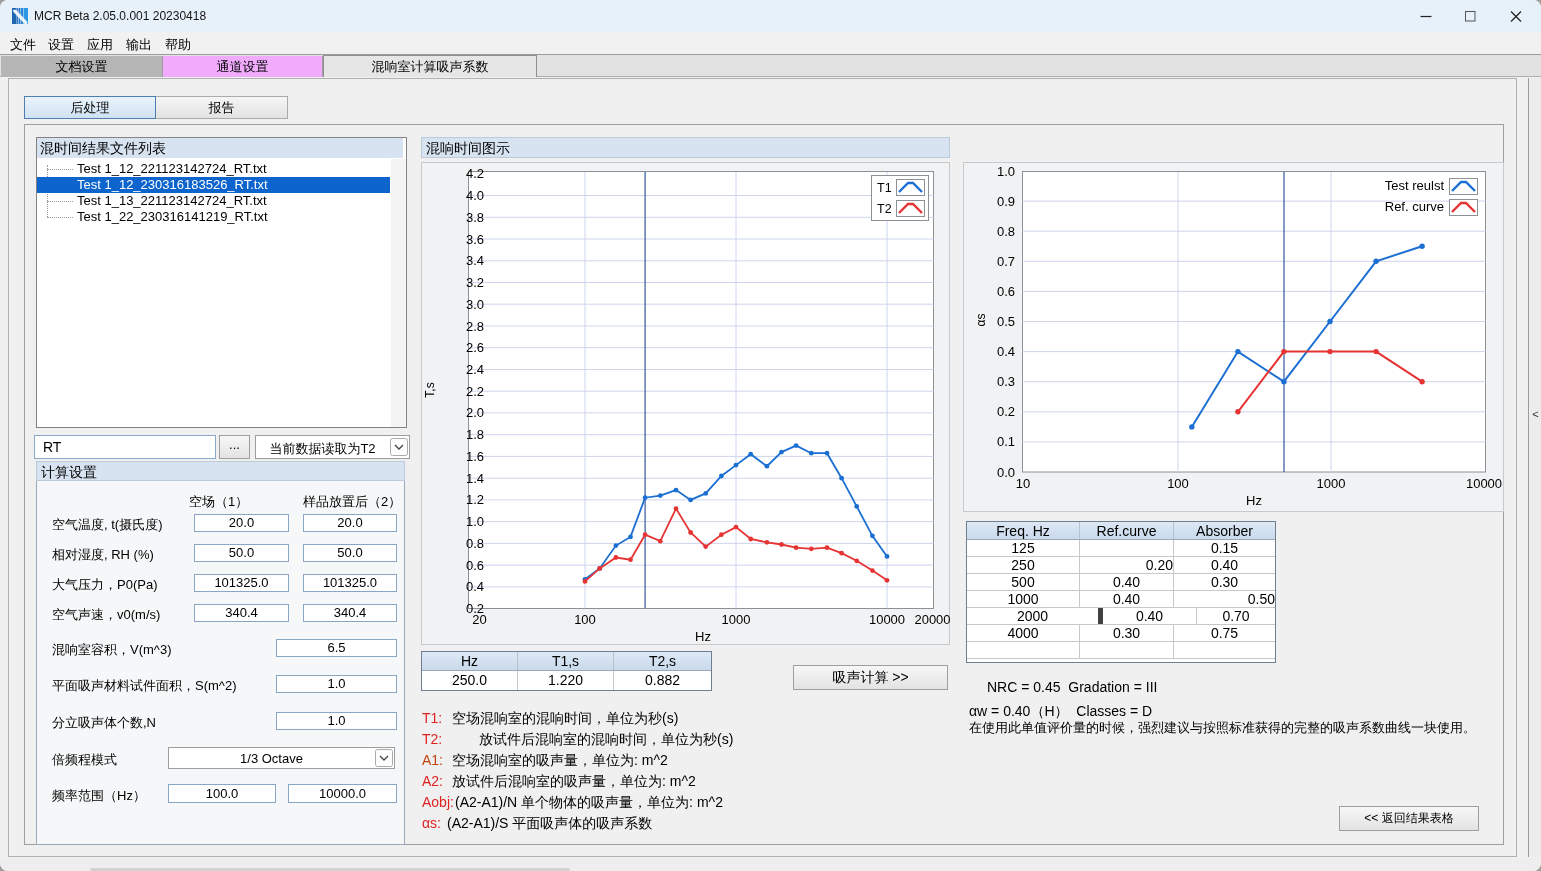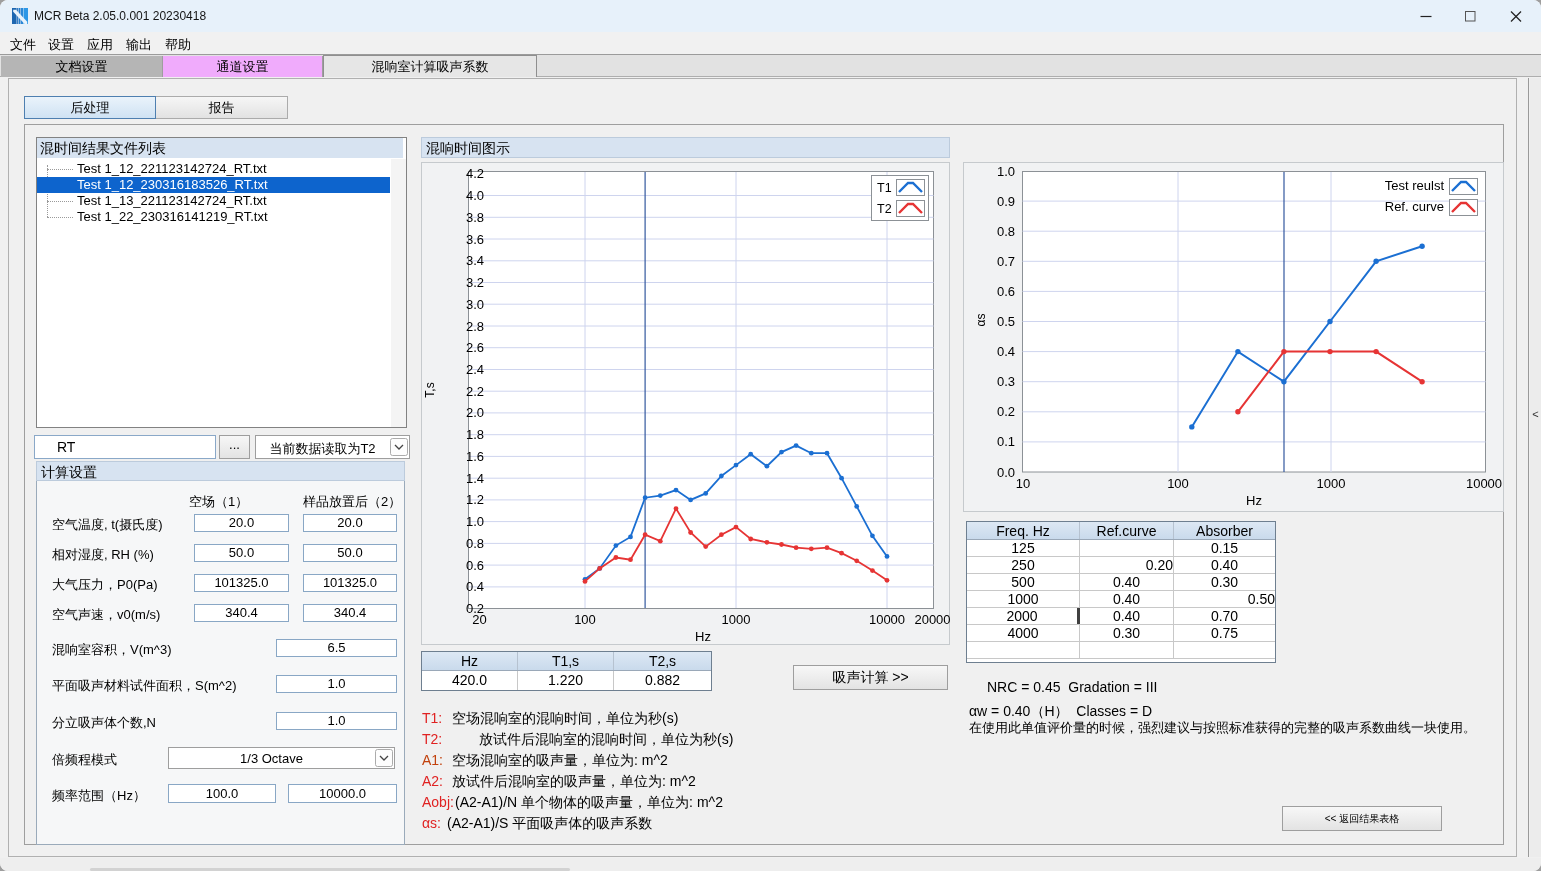--- a/index.html
+++ b/index.html
@@ -61,21 +61,21 @@
   <div class="abs" style="left:47px;top:169px;width:26px;border-top:1px dotted #9a9a9a"></div>
   <div class="abs" style="left:47px;top:185px;width:26px;border-top:1px dotted #9a9a9a"></div>
   <div class="abs" style="left:47px;top:201px;width:26px;border-top:1px dotted #9a9a9a"></div>
   <div class="abs" style="left:47px;top:217px;width:26px;border-top:1px dotted #9a9a9a"></div>
   <div class="lbl" style="left:77px;top:161px;height:16px;line-height:16px">Test 1_12_221123142724_RT.txt</div>
   <div class="abs" style="left:37px;top:177px;width:353px;height:16px;background:#0d64cd"></div>
   <div class="lbl" style="left:77px;top:177px;height:16px;line-height:16px;color:#fff;z-index:2">Test 1_12_230316183526_RT.txt</div>
   <div class="lbl" style="left:77px;top:193px;height:16px;line-height:16px">Test 1_13_221123142724_RT.txt</div>
   <div class="lbl" style="left:77px;top:209px;height:16px;line-height:16px">Test 1_22_230316141219_RT.txt</div>
 
-  <div class="abs" style="left:34px;top:435px;width:182px;height:24px;background:#fff;border:1px solid #8aa8c8;font-size:14px;line-height:22px;padding-left:22px">RT</div>
+  <div class="abs" style="left:34px;top:435px;width:182px;height:24px;background:#fff;border:1px solid #8aa8c8;font-size:14px;line-height:22px;padding-left:8px">RT</div>
   <div class="btn" style="left:219px;top:435px;width:31px;height:24px;font-size:13px;line-height:18px">...</div>
   <div class="abs" style="left:255px;top:435px;width:155px;height:24px;background:#fff;border:1px solid #9e9e9e"></div>
   <div class="lbl" style="left:255px;top:440px;width:135px;text-align:center">当前数据读取为T2</div>
   <svg class="abs" style="left:390px;top:438px" width="18" height="18" viewBox="0 0 18 18">
     <rect x="0.5" y="0.5" width="17" height="17" rx="2" fill="#fdfdfd" stroke="#ababab"></rect>
     <polyline points="5,7 9,11 13,7" fill="none" stroke="#444" stroke-width="1.3"></polyline>
   </svg>
 
   <div class="abs" style="left:36px;top:461px;width:369px;height:384px;background:#f6f7f8;border:1px solid #9aaaba"></div>
   <div class="hdr" style="left:36px;top:461px;width:369px;height:20px">计算设置</div>
@@ -227,21 +227,21 @@
     <rect x="475.5" y="38.5" width="28" height="16" fill="#fff" stroke="#8c9196"></rect>
     <polyline points="478,51 487,42 492,42 501,51" fill="none" stroke="#e63434" stroke-width="2.4"></polyline>
   </svg>
   <div class="abs" style="left:421px;top:651px;width:291px;height:40px;border:1px solid #6e7f90;background:#fff">
     <div style="display:flex;height:19px;background:linear-gradient(#dde8f4,#c9daec);border-bottom:1px solid #9aa8b8">
       <div style="width:96px;border-right:1px solid #b6c2d0;text-align:center;font-size:14px;line-height:19px">Hz</div>
       <div style="width:96px;border-right:1px solid #b6c2d0;text-align:center;font-size:14px;line-height:19px">T1,s</div>
       <div style="flex:1;text-align:center;font-size:14px;line-height:19px">T2,s</div>
     </div>
     <div style="display:flex;height:19px;background:#fff">
-      <div style="width:96px;border-right:1px solid #c8c8c8;text-align:center;font-size:14px;line-height:19px">420.0</div>
+      <div style="width:96px;border-right:1px solid #c8c8c8;text-align:center;font-size:14px;line-height:19px">250.0</div>
       <div style="width:96px;border-right:1px solid #c8c8c8;text-align:center;font-size:14px;line-height:19px">1.220</div>
       <div style="flex:1;text-align:center;font-size:14px;line-height:19px">0.882</div>
     </div>
   </div>
   <div class="btn" style="left:793px;top:665px;width:155px;height:25px;font-size:14px;line-height:23px">吸声计算 &gt;&gt;</div>
   <div class="lbl" style="left:422px;top:710px;font-size:14px;color:#e02222">T1:</div>
   <div class="lbl" style="left:452px;top:710px;font-size:14px">空场混响室的混响时间，单位为秒(s)</div>
   <div class="lbl" style="left:422px;top:731px;font-size:14px;color:#e02222">T2:</div>
   <div class="lbl" style="left:479px;top:731px;font-size:14px">放试件后混响室的混响时间，单位为秒(s)</div>
   <div class="lbl" style="left:422px;top:752px;font-size:14px;color:#c2410c">A1:</div>
@@ -337,39 +337,39 @@
         <div style="width:113px;border-right:1px solid #c8c8c8;text-align:center;font-size:14px;line-height:16px">500</div>
         <div style="width:94px;border-right:1px solid #c8c8c8;text-align:center;font-size:14px;line-height:16px">0.40</div>
         <div style="flex:1;text-align:center;font-size:14px;line-height:16px">0.30</div>
       </div>
     <div style="display:flex;height:17px;border-bottom:1px solid #c8c8c8">
         <div style="width:113px;border-right:1px solid #c8c8c8;text-align:center;font-size:14px;line-height:16px">1000</div>
         <div style="width:94px;border-right:1px solid #c8c8c8;text-align:center;font-size:14px;line-height:16px">0.40</div>
         <div style="flex:1;text-align:right;font-size:14px;line-height:16px">0.50</div>
       </div>
     <div style="display:flex;height:17px;border-bottom:1px solid #c8c8c8">
-        <div style="width:113px;border-right:3px solid #404040;text-align:center;font-size:14px;line-height:16px">2000</div>
+        <div style="width:136px;border-right:5px solid #404040;text-align:center;font-size:14px;line-height:16px">2000</div>
         <div style="width:94px;border-right:1px solid #c8c8c8;text-align:center;font-size:14px;line-height:16px">0.40</div>
         <div style="flex:1;text-align:center;font-size:14px;line-height:16px">0.70</div>
       </div>
     <div style="display:flex;height:17px;border-bottom:1px solid #c8c8c8">
         <div style="width:113px;border-right:1px solid #c8c8c8;text-align:center;font-size:14px;line-height:16px">4000</div>
         <div style="width:94px;border-right:1px solid #c8c8c8;text-align:center;font-size:14px;line-height:16px">0.30</div>
         <div style="flex:1;text-align:center;font-size:14px;line-height:16px">0.75</div>
       </div>
     <div style="display:flex;height:17px;border-bottom:1px solid #c8c8c8">
         <div style="width:113px;border-right:1px solid #c8c8c8;text-align:center;font-size:14px;line-height:16px"></div>
         <div style="width:94px;border-right:1px solid #c8c8c8;text-align:center;font-size:14px;line-height:16px"></div>
         <div style="flex:1;text-align:center;font-size:14px;line-height:16px"></div>
       </div>
   </div>
   <div class="lbl" style="left:987px;top:679px;font-size:14px">NRC = 0.45&nbsp;&nbsp;Gradation = III</div>
   <div class="lbl" style="left:969px;top:703px;font-size:14px">αw = 0.40（H）&nbsp; Classes = D</div>
   <div class="lbl" style="left:969px;top:719px;font-size:13px">在使用此单值评价量的时候，强烈建议与按照标准获得的完整的吸声系数曲线一块使用。</div>
-  <div class="btn" style="left:1282px;top:806px;width:160px;height:25px;font-size:10px;line-height:23px">&lt;&lt; 返回结果表格</div>
+  <div class="btn" style="left:1339px;top:806px;width:140px;height:25px;font-size:12px;line-height:23px">&lt;&lt; 返回结果表格</div>
 
   <div class="abs" style="left:1517px;top:78px;width:12px;height:779px;background:#f0f0f0;border-right:1px solid #9a9a9a"></div>
   <div class="abs" style="left:1530px;top:78px;width:11px;height:779px;background:#ececec"></div>
   <div class="abs" style="left:1531px;top:405px;width:9px;height:18px;font-size:11px;color:#333;text-align:center;line-height:18px">&lt;</div>
 
   <div class="abs" style="left:0;top:858px;width:1541px;height:13px;background:#eeeeee"></div>
   <div class="abs" style="left:90px;top:868px;width:480px;height:3px;background:#d2d2d2;border-radius:2px"></div>
 </div>
 
 </body></html>

